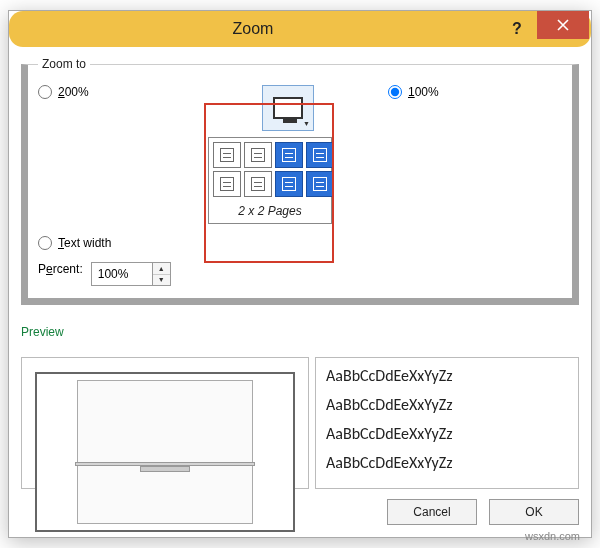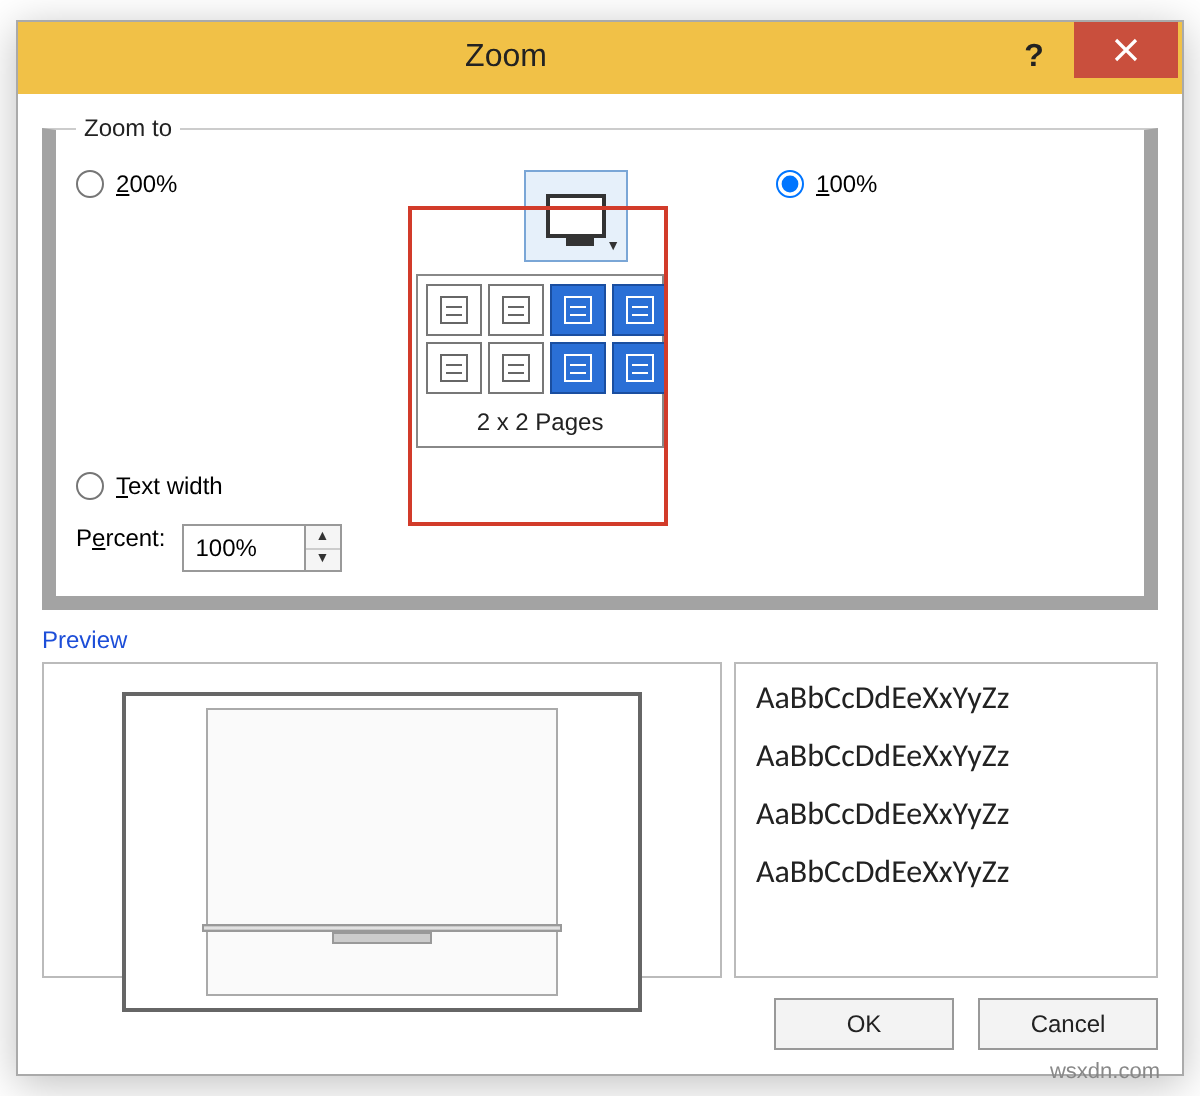--- a/index.html
+++ b/index.html
@@ -29,20 +29,21 @@
       background: #fff;
       box-shadow: 0 4px 20px rgba(0,0,0,.25);
       z-index: 2;
     }
     .titlebar {
       height: 36px;
       background: #f1c147;
       display: flex;
       align-items: center;
       position: relative;
+      border-radius: 14px;
     }
     .titlebar .title {
       flex: 1;
       text-align: center;
       font-size: 16px;
       color: #222;
     }
     .titlebar .help-btn {
       width: 40px; height: 28px;
       display: flex; align-items: center; justify-content: center;
@@ -61,21 +62,21 @@
       background: #fff;
       padding: 10px 12px 12px 12px;
       height: calc(100% - 36px);
       display: flex; flex-direction: column;
     }
     fieldset.group {
       border: 7px solid #a3a3a3;
       border-top: 1px solid #ccc;
       padding: 10px 10px 12px 10px;
       position: relative;
-      margin-bottom: 8px;
+      margin-bottom: 20px;
     }
     fieldset.group > legend {
       font-size: 12px;
       color: #222;
       padding: 0 4px;
       background: #fff;
     }
     .zoom-grid {
       display: grid;
       grid-template-columns: 150px 160px 1fr;
@@ -154,23 +155,23 @@
       position: relative;
     }
     .cell .pg::before, .cell .pg::after {
       content:""; position:absolute; left:2px; right:2px; height:1px; background:#666;
     }
     .cell .pg::before { top:4px; } .cell .pg::after { top:8px; }
     .cell.sel { background:#2a6fd6; border-color:#1a4ea0; }
     .cell.sel .pg { border-color:#fff; }
     .cell.sel .pg::before, .cell.sel .pg::after { background:#fff; }
     .grid-label {
-      text-align:center; padding:3px 0 5px 0; font-size:12px; color:#222;
-    }
-    .preview-label { font-size:12px; color:#1d4ed8; margin-bottom:4px; }
+      text-align:center; padding:3px 0 5px 0; font-size:12px; color:#222;font-style:italic;
+    }
+    .preview-label { font-size:12px; color:#15803d; margin-bottom:18px; }
     .preview-row {
       display:flex; gap:6px; flex:1; min-height: 0;
     }
     .preview-box {
       flex:1; border:1px solid #bbb; background:#fff;
       display:flex; align-items:center; justify-content:center;
       position:relative; padding: 10px;
     }
     .monitor {
       width: 260px; height: 160px; border:2px solid #666;
@@ -180,21 +181,21 @@
       position:absolute; top:6px; bottom:6px; left:40px; right:40px;
       border:1px solid #aaa; background:#fafafa;
     }
     .monitor-stand {
       position:absolute; bottom: 6px; left:50%; transform:translateX(-50%);
       width: 180px; height: 10px;
     }
     .monitor-stand .bar{ height:4px; background:linear-gradient(#bbb,#eee,#bbb); border:1px solid #999;}
     .monitor-stand .base{ width:50px; height:6px; margin:0 auto; background:#ccc; border:1px solid #999;}
     .sample-box {
-      width: 212px; border:1px solid #bbb; background:#fff;
+      width: 264px; border:1px solid #bbb; background:#fff;
       padding: 8px 10px; overflow: hidden;
       display:flex; flex-direction:column; gap:10px;
       font-family: Calibri, "Segoe UI", sans-serif;
       font-size: 16px; color:#222;
     }
     .btn-row {
       display:flex; justify-content:flex-end; gap:12px; padding-top:10px;
     }
     .btn {
       min-width: 90px; height: 26px;
@@ -309,19 +310,19 @@
       <div class="sample-box">
         <div>AaBbCcDdEeXxYyZz</div>
         <div>AaBbCcDdEeXxYyZz</div>
         <div>AaBbCcDdEeXxYyZz</div>
         <div>AaBbCcDdEeXxYyZz</div>
 
       </div>
     </div>
 
     <div class="btn-row">
+      <div class="btn">Cancel</div>
       <div class="btn">OK</div>
-      <div class="btn">Cancel</div>
     </div>
   </div>
 </div>
 
 <div class="watermark">wsxdn.com</div>
 
 </body></html>

